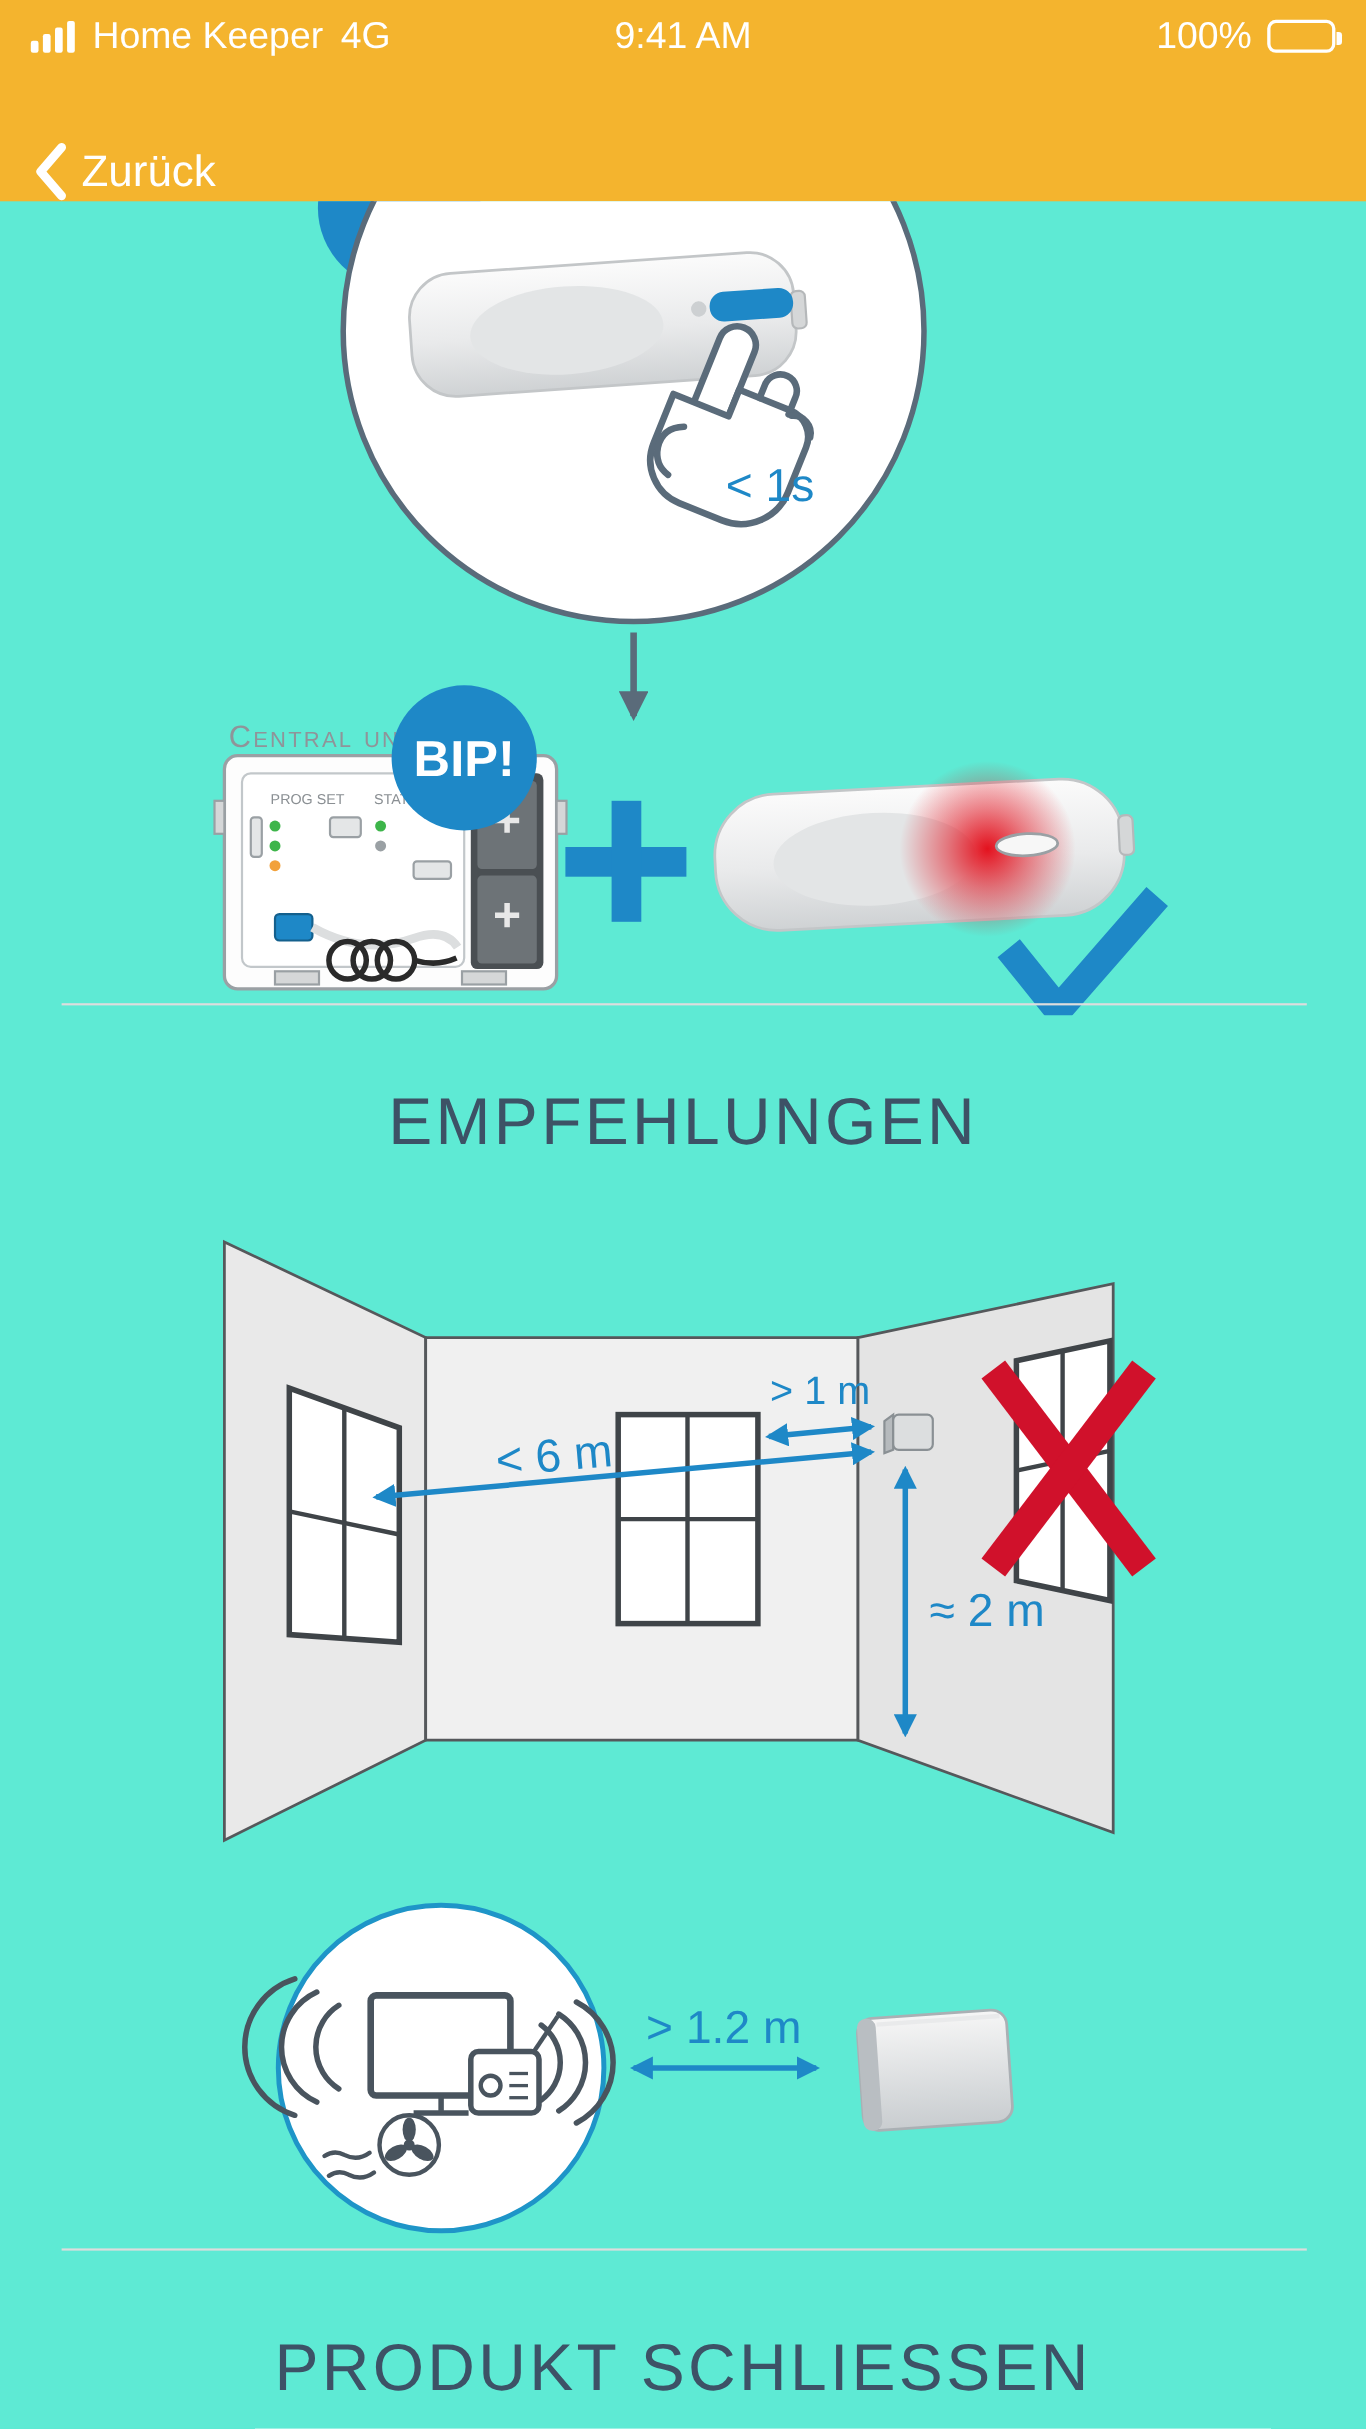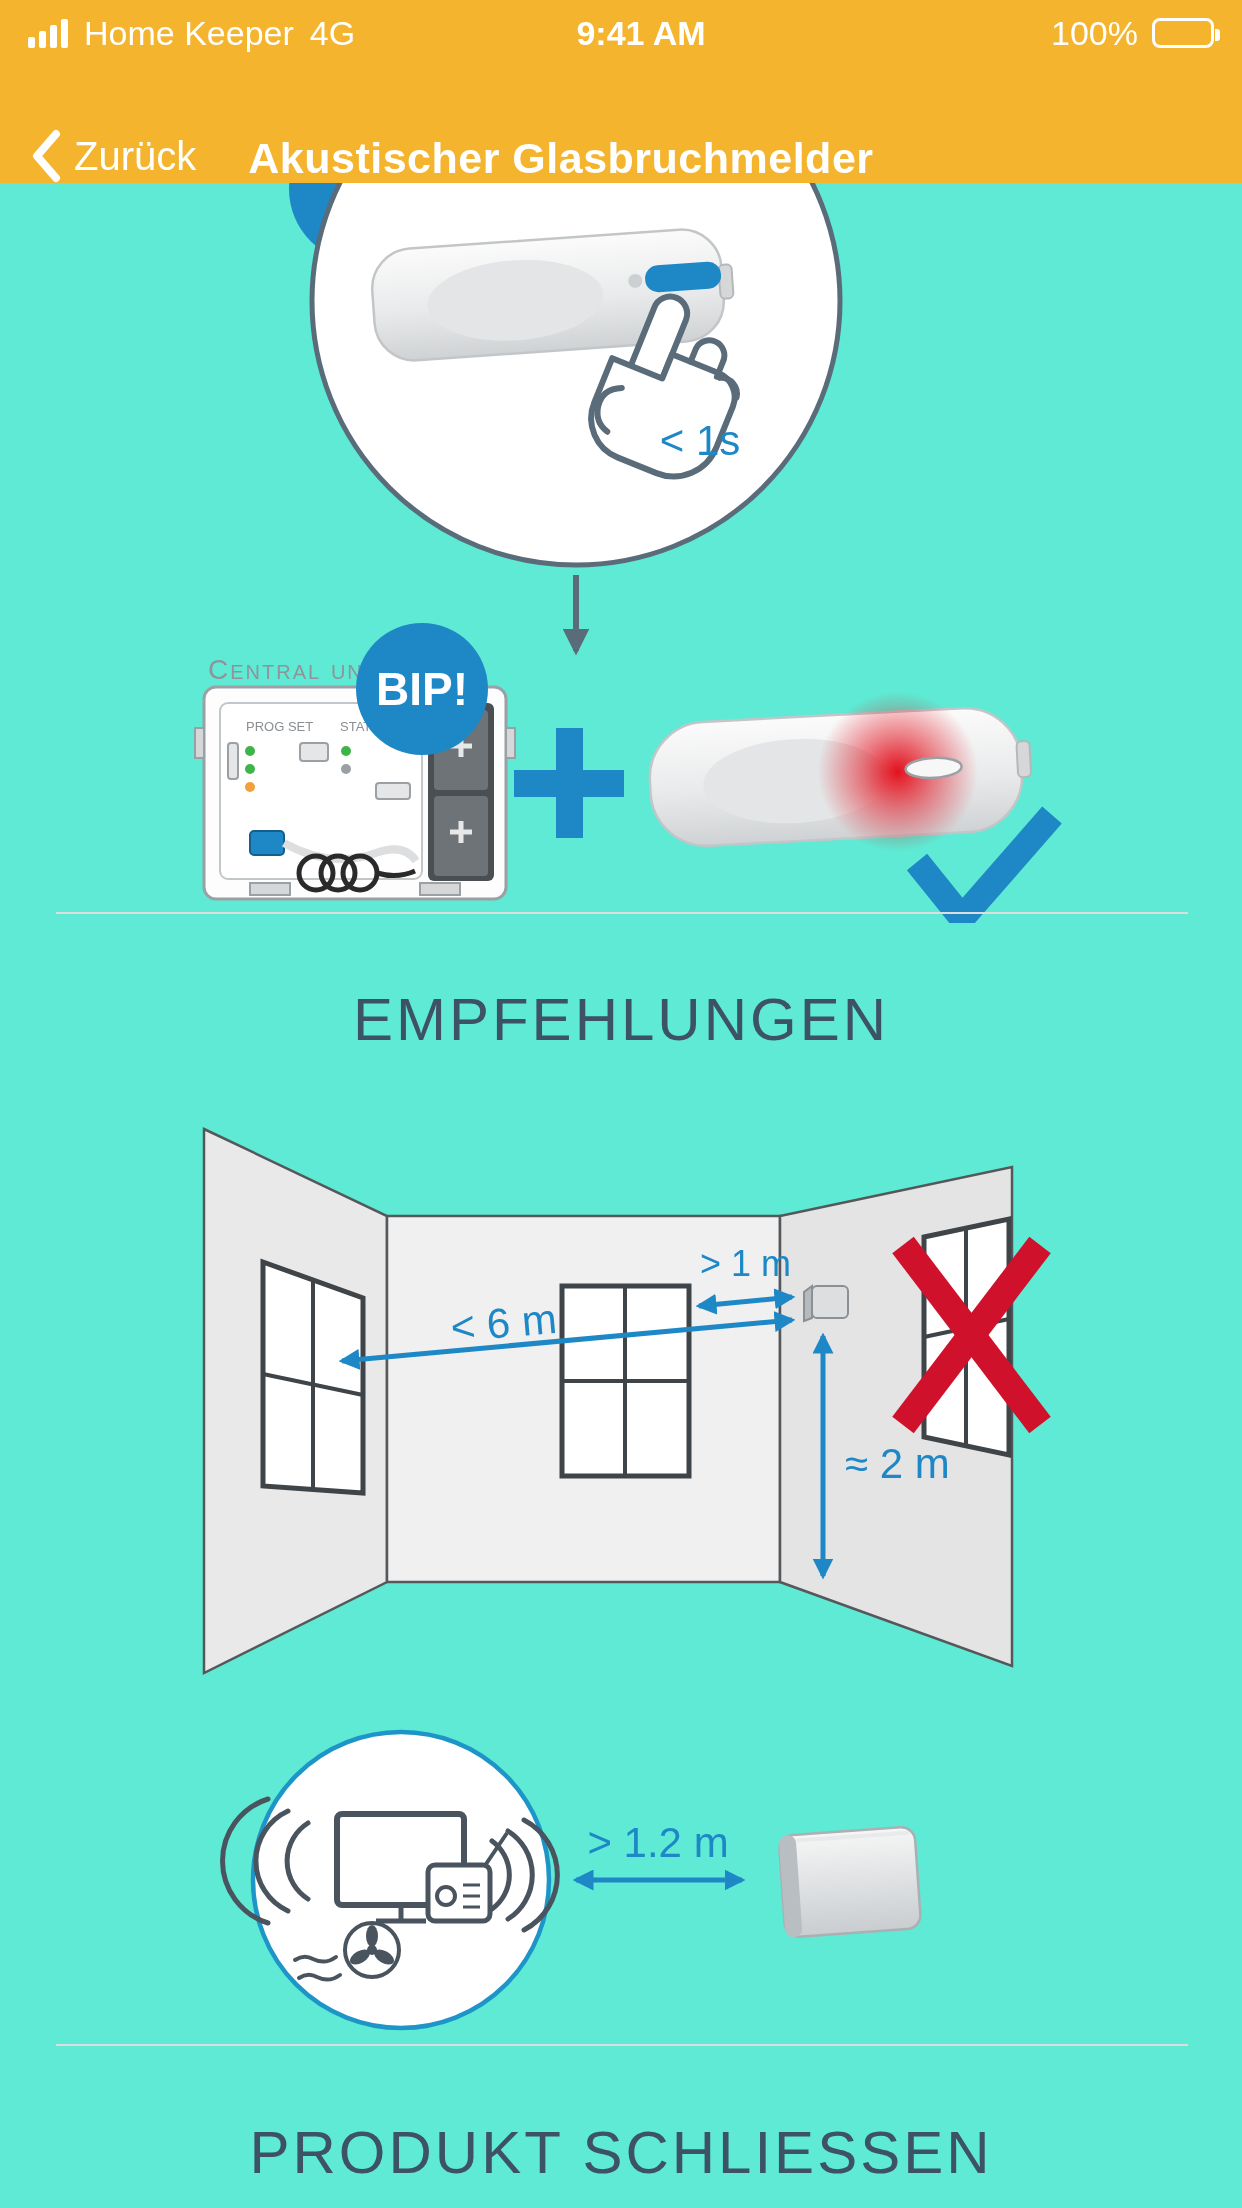--- a/index.html
+++ b/index.html
@@ -4,21 +4,21 @@
 <style>
   * { margin:0; padding:0; box-sizing:border-box; }
   html,body { background:#ffffff; }
   body { font-family:"Liberation Sans", sans-serif; }
   .screen { position:relative; width:1242px; height:2208px; background:#5eead4; overflow:hidden; }
 
   
   .header { position:absolute; top:0; left:0; width:100%; height:183px; background:#F4B42E; color:#fff; }
   .status-bar { position:relative; height:66px; display:flex; align-items:center; padding:0 28px; font-size:34px; }
   .sb-left { display:flex; align-items:center; gap:16px; }
-  .sb-time { position:absolute; left:50%; transform:translateX(-50%); font-weight:bold;margin-left:20px; }
+  .sb-time { position:absolute; left:50%; transform:translateX(-50%); font-weight:normal; }
   .sb-right { margin-left:auto; display:flex; align-items:center; gap:14px;text-align:right; }
   .signal { display:flex; align-items:flex-end; gap:4px; height:30px; }
   .signal i { display:block; width:7px; background:#fff; border-radius:2px; }
   .signal i:nth-child(1){height:11px;} .signal i:nth-child(2){height:17px;}
   .signal i:nth-child(3){height:23px;} .signal i:nth-child(4){height:29px;}
   .battery { position:relative; width:62px; height:30px; border:3px solid #fff; border-radius:8px; padding:3px; }
   .battery .fill { width:100%; height:100%; background:#fff; border-radius:3px; }
   .battery .nub { position:absolute; right:-9px; top:8px; width:5px; height:12px; background:#fff; border-radius:0 3px 3px 0; }
 
   .nav-bar { display:flex; align-items:flex-end; height:117px; padding:0 30px; }
@@ -63,21 +63,20 @@
         <span class="battery"><span class="fill"></span><span class="nub"></span></span>
       </div>
     </div>
     <div class="nav-bar">
       <div class="back-btn">
         <svg width="32" height="54" viewBox="0 0 32 54">
           <path d="M26,5 L7,27 L26,49" fill="none" stroke="#fff" stroke-width="8" stroke-linecap="round" stroke-linejoin="round"></path>
         </svg>
         <span class="back-label">Zurück</span>
       </div>
-      <span class="nav-title">Akustischer Glasbruchmelder</span>
     </div>
   </div>
 
   <svg class="abs" style="top:183px; left:0;" width="1242" height="740" viewBox="0 0 1242 740">
     <defs>
       <linearGradient id="devGrad" x1="0" y1="0" x2="0" y2="1">
         <stop offset="0" stop-color="#fbfbfb"></stop>
         <stop offset="0.55" stop-color="#e9eaeb"></stop>
         <stop offset="1" stop-color="#cfd2d4"></stop>
       </linearGradient>

